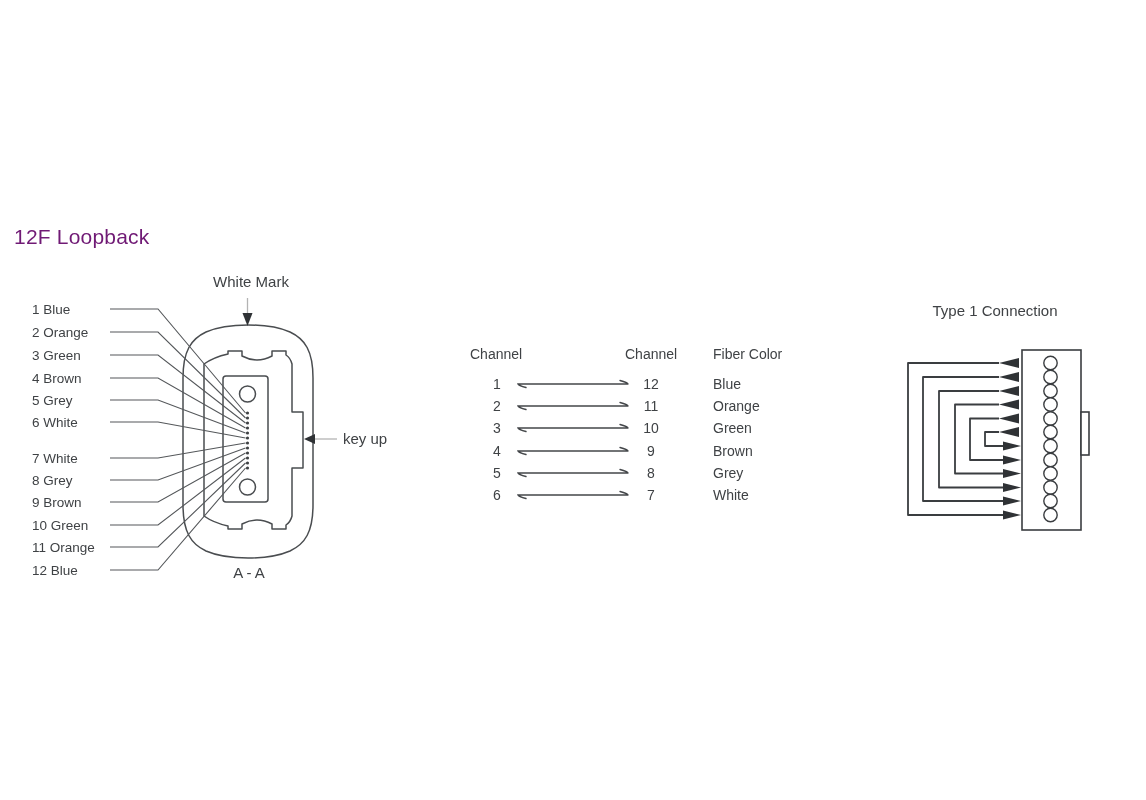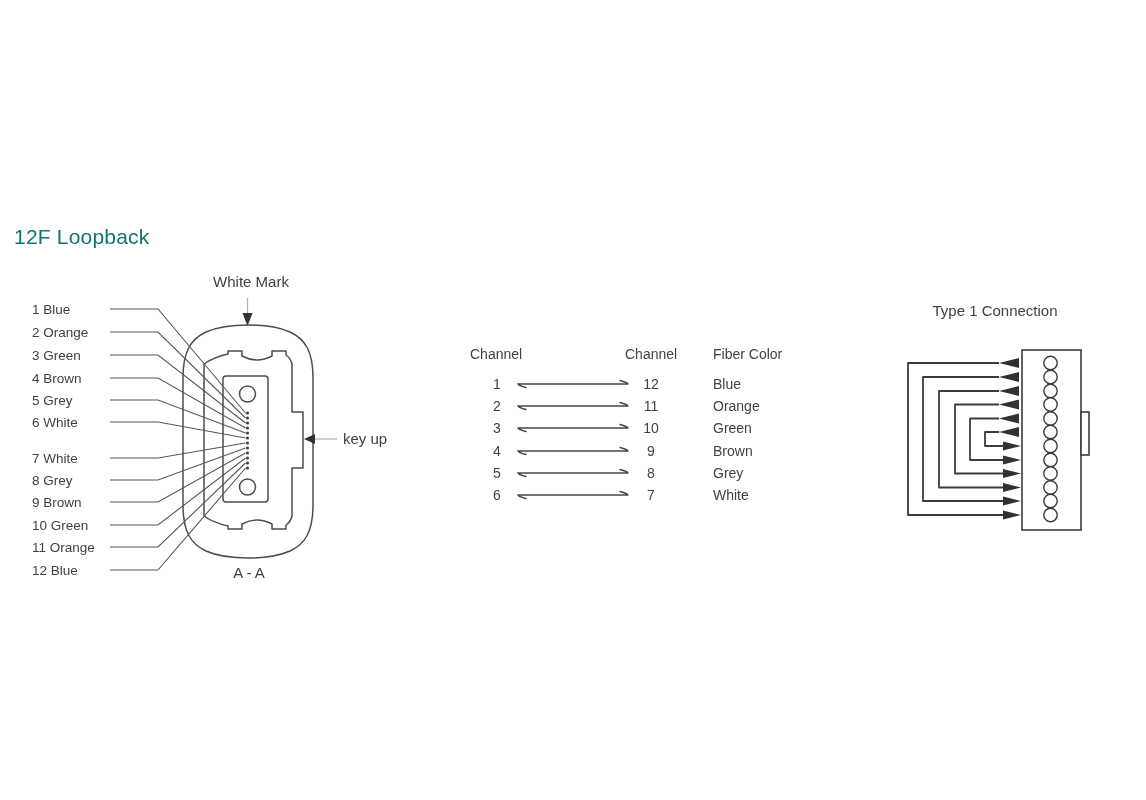--- a/index.html
+++ b/index.html
@@ -1,18 +1,18 @@
 <!DOCTYPE html>
 <html><head>
 <meta charset="utf-8">
 <style>
   html,body{margin:0;padding:0;background:#ffffff;}
   .stage{position:relative;width:1146px;height:800px;background:#ffffff;overflow:hidden;
          font-family:"Liberation Sans",sans-serif;}
-  .page-title{position:absolute;left:14px;top:225px;font-size:21px;color:#0f766e;letter-spacing:0.2px;text-align:center;}
+  .page-title{position:absolute;left:14px;top:225px;font-size:21px;color:#701a75;letter-spacing:0.2px;text-align:center;}
   svg{position:absolute;overflow:visible;}
   .outline{fill:#ffffff;stroke:#4a4d50;stroke-width:1.5;stroke-linejoin:round;}
   .fan{fill:none;stroke:#54575a;stroke-width:1.1;}
   .dot{fill:#3f4245;stroke:none;}
   .hole{fill:#ffffff;stroke:#4a4d50;stroke-width:1.5;}
   .solid{fill:#2f3235;stroke:none;}
   .shaft{stroke:#b3b3b3;stroke-width:1.3;fill:none;}
   .t{font-size:14px;fill:#3f4245;}
   .lbl{font-size:13.5px;fill:#3f4245;}
   .cap{font-size:15px;fill:#3f4245;}

